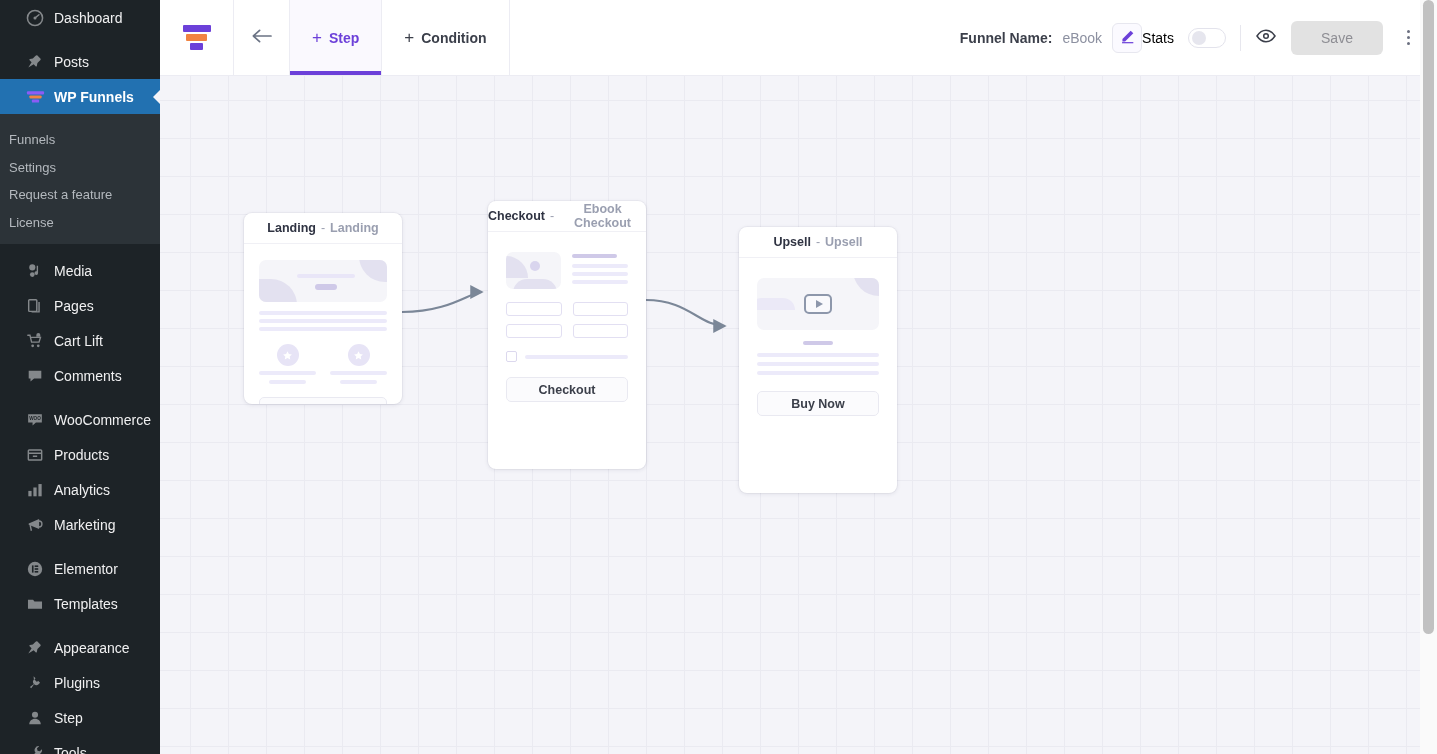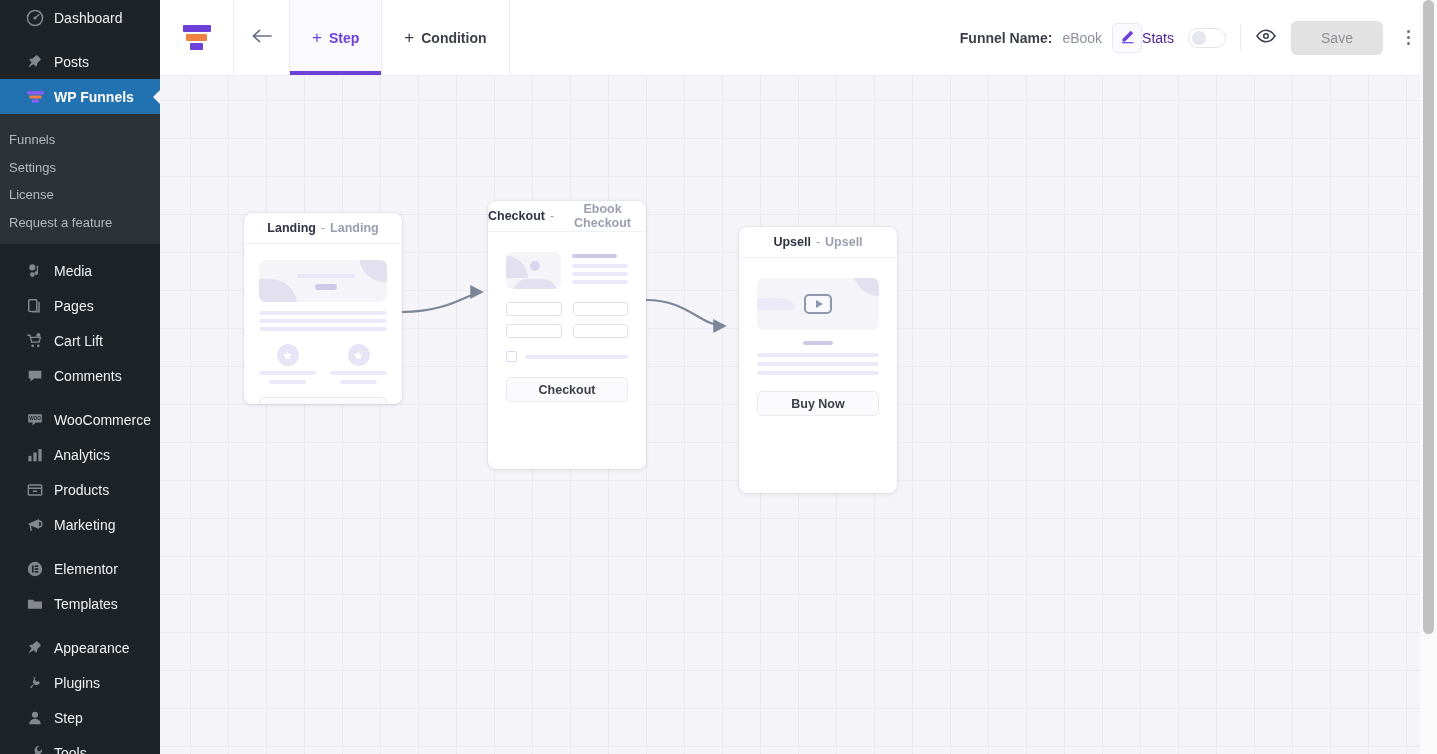--- a/index.html
+++ b/index.html
@@ -145,21 +145,21 @@
     border: 1px solid #e7e7ef;
     border-radius: 6px;
     background: #fbfaff;
     display: flex; align-items: center; justify-content: center;
     cursor: pointer;
   }
   .tb-right {
     display: flex; align-items: center; gap: 14px;
     padding-right: 18px;
   }
-  .stats-label { font-size: 14px; color: #4c1d95; }
+  .stats-label { font-size: 14px; color: #000000; }
   .toggle {
     width: 38px; height: 20px;
     border-radius: 10px;
     background: #fff;
     border: 1px solid #e3e3ec;
     position: relative;
     cursor: pointer;
   }
   .toggle .knob {
     position: absolute;
@@ -332,22 +332,22 @@
         <rect x="6.2" y="10.6" width="7.6" height="3.3" rx="1" fill="#8b5cf6"></rect>
       </svg>
     </span>
     <span class="mi-label">WP Funnels</span>
     <span class="arrow-tip"></span>
   </div>
 
   <div class="submenu">
     <div class="submenu-item">Funnels</div>
     <div class="submenu-item">Settings</div>
+    <div class="submenu-item">Request a feature</div>
     <div class="submenu-item">License</div>
-    <div class="submenu-item">Request a feature</div>
   </div>
 
   <div class="menu-sep"></div>
 
   <div class="menu-item">
     <span class="mi-icon">
       <svg width="18" height="18" viewBox="0 0 20 20">
           <circle cx="7" cy="6" r="3.4" fill="#a7aaad"></circle>
           <path d="M13.4 4.2v8.1a2 2 0 1 1-1.5-1.9V4.2z" fill="#a7aaad"></path>
           <circle cx="7" cy="14" r="2.6" fill="#a7aaad"></circle>
@@ -395,36 +395,36 @@
           <path d="M2.4 3.6h15.2v9.3H11l-3.7 3.1v-3.1H2.4z" rx="2" fill="#a7aaad"></path>
           <text x="10" y="10.4" font-size="5.2" fill="#1d2327" text-anchor="middle" font-family="Liberation Sans, sans-serif" font-weight="bold">WOO</text>
         </svg>
     </span>
     <span class="mi-label">WooCommerce</span>
   </div>
 
   <div class="menu-item">
     <span class="mi-icon">
       <svg width="18" height="18" viewBox="0 0 20 20">
+          <rect x="2.6" y="4.4" width="14.8" height="11.2" rx="1" fill="none" stroke="#a7aaad" stroke-width="1.6"></rect>
+          <path d="M2.6 8.1h14.8M7.6 11.4h4.8" stroke="#a7aaad" stroke-width="1.6"></path>
+        </svg>
+    </span>
+    <span class="mi-label">Products</span>
+  </div>
+
+  <div class="menu-item">
+    <span class="mi-icon">
+      <svg width="18" height="18" viewBox="0 0 20 20">
           <rect x="2.6" y="11" width="3.6" height="6" fill="#a7aaad"></rect>
           <rect x="8.2" y="7.2" width="3.6" height="9.8" fill="#a7aaad"></rect>
           <rect x="13.8" y="3.4" width="3.6" height="13.6" fill="#a7aaad"></rect>
         </svg>
     </span>
     <span class="mi-label">Analytics</span>
-  </div>
-
-  <div class="menu-item">
-    <span class="mi-icon">
-      <svg width="18" height="18" viewBox="0 0 20 20">
-          <rect x="2.6" y="4.4" width="14.8" height="11.2" rx="1" fill="none" stroke="#a7aaad" stroke-width="1.6"></rect>
-          <path d="M2.6 8.1h14.8M7.6 11.4h4.8" stroke="#a7aaad" stroke-width="1.6"></path>
-        </svg>
-    </span>
-    <span class="mi-label">Products</span>
   </div>
 
   <div class="menu-item">
     <span class="mi-icon">
       <svg width="18" height="18" viewBox="0 0 20 20">
           <path d="M3 8.2 14.6 3.4v11L3 9.8z" fill="#a7aaad"></path>
           <circle cx="14.4" cy="8.9" r="3.3" fill="none" stroke="#a7aaad" stroke-width="1.5"></circle>
           <path d="M4.6 10.2 6 16.4" stroke="#a7aaad" stroke-width="1.6"></path>
         </svg>
     </span>

